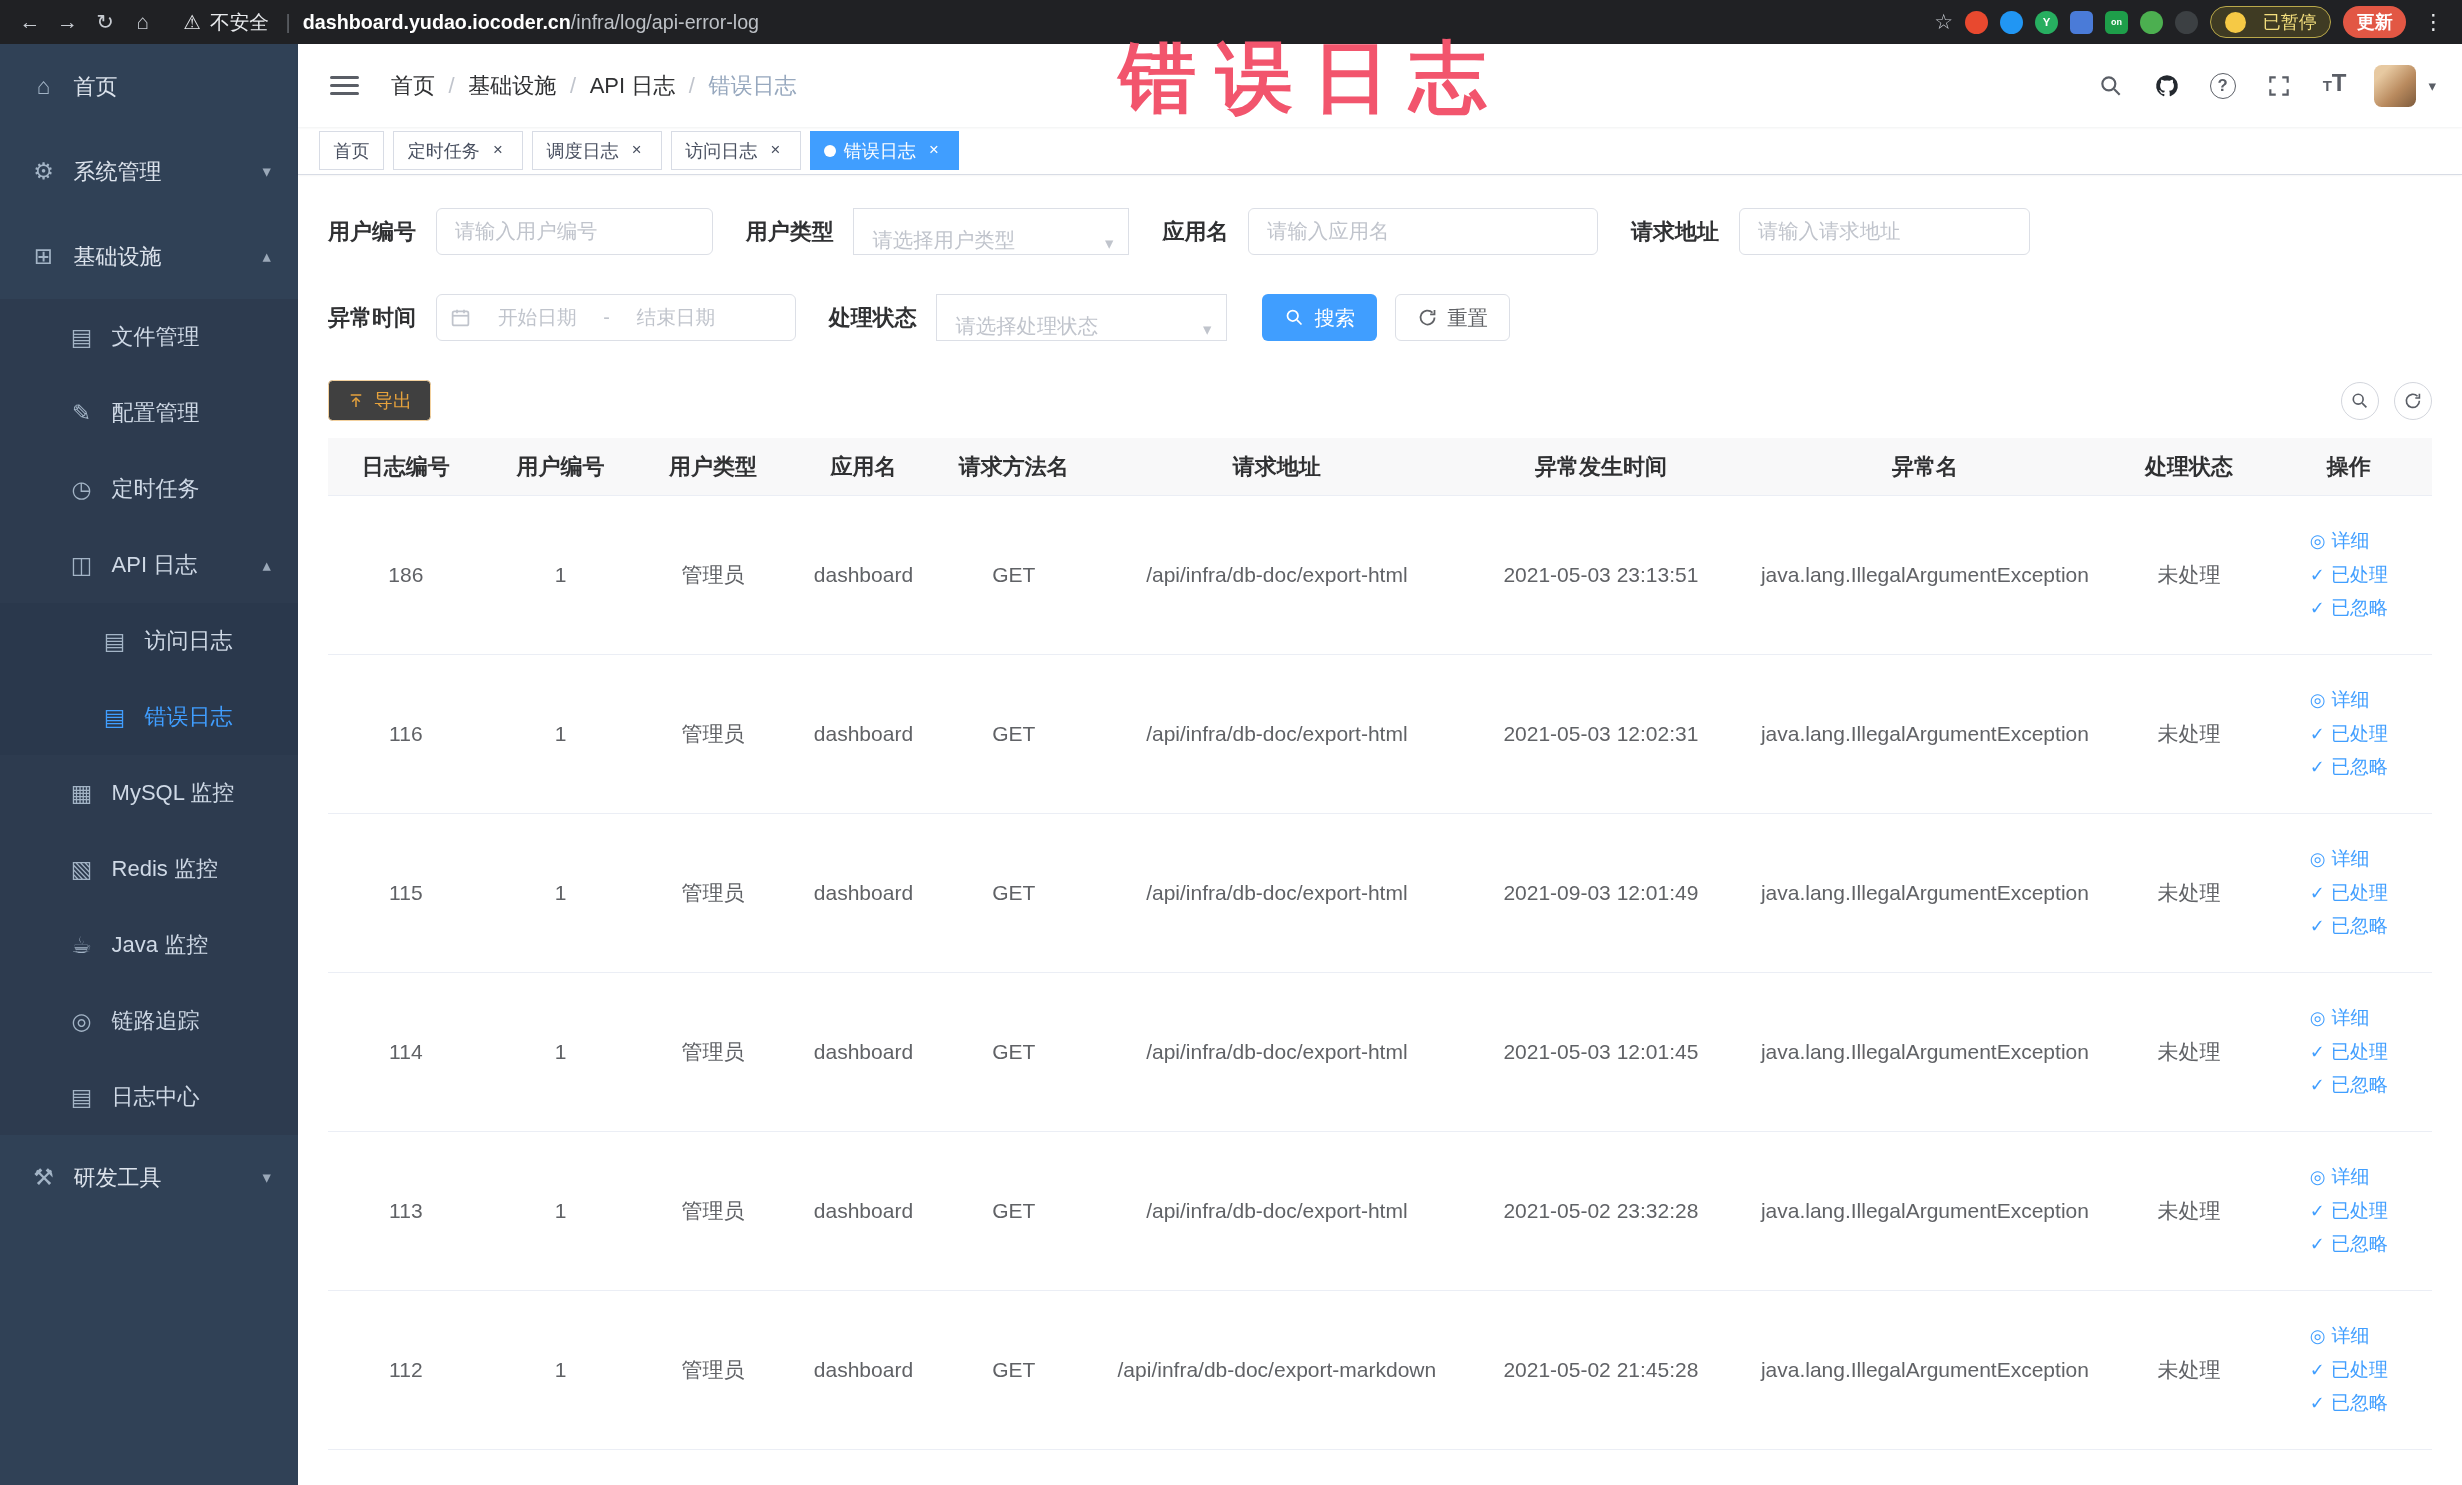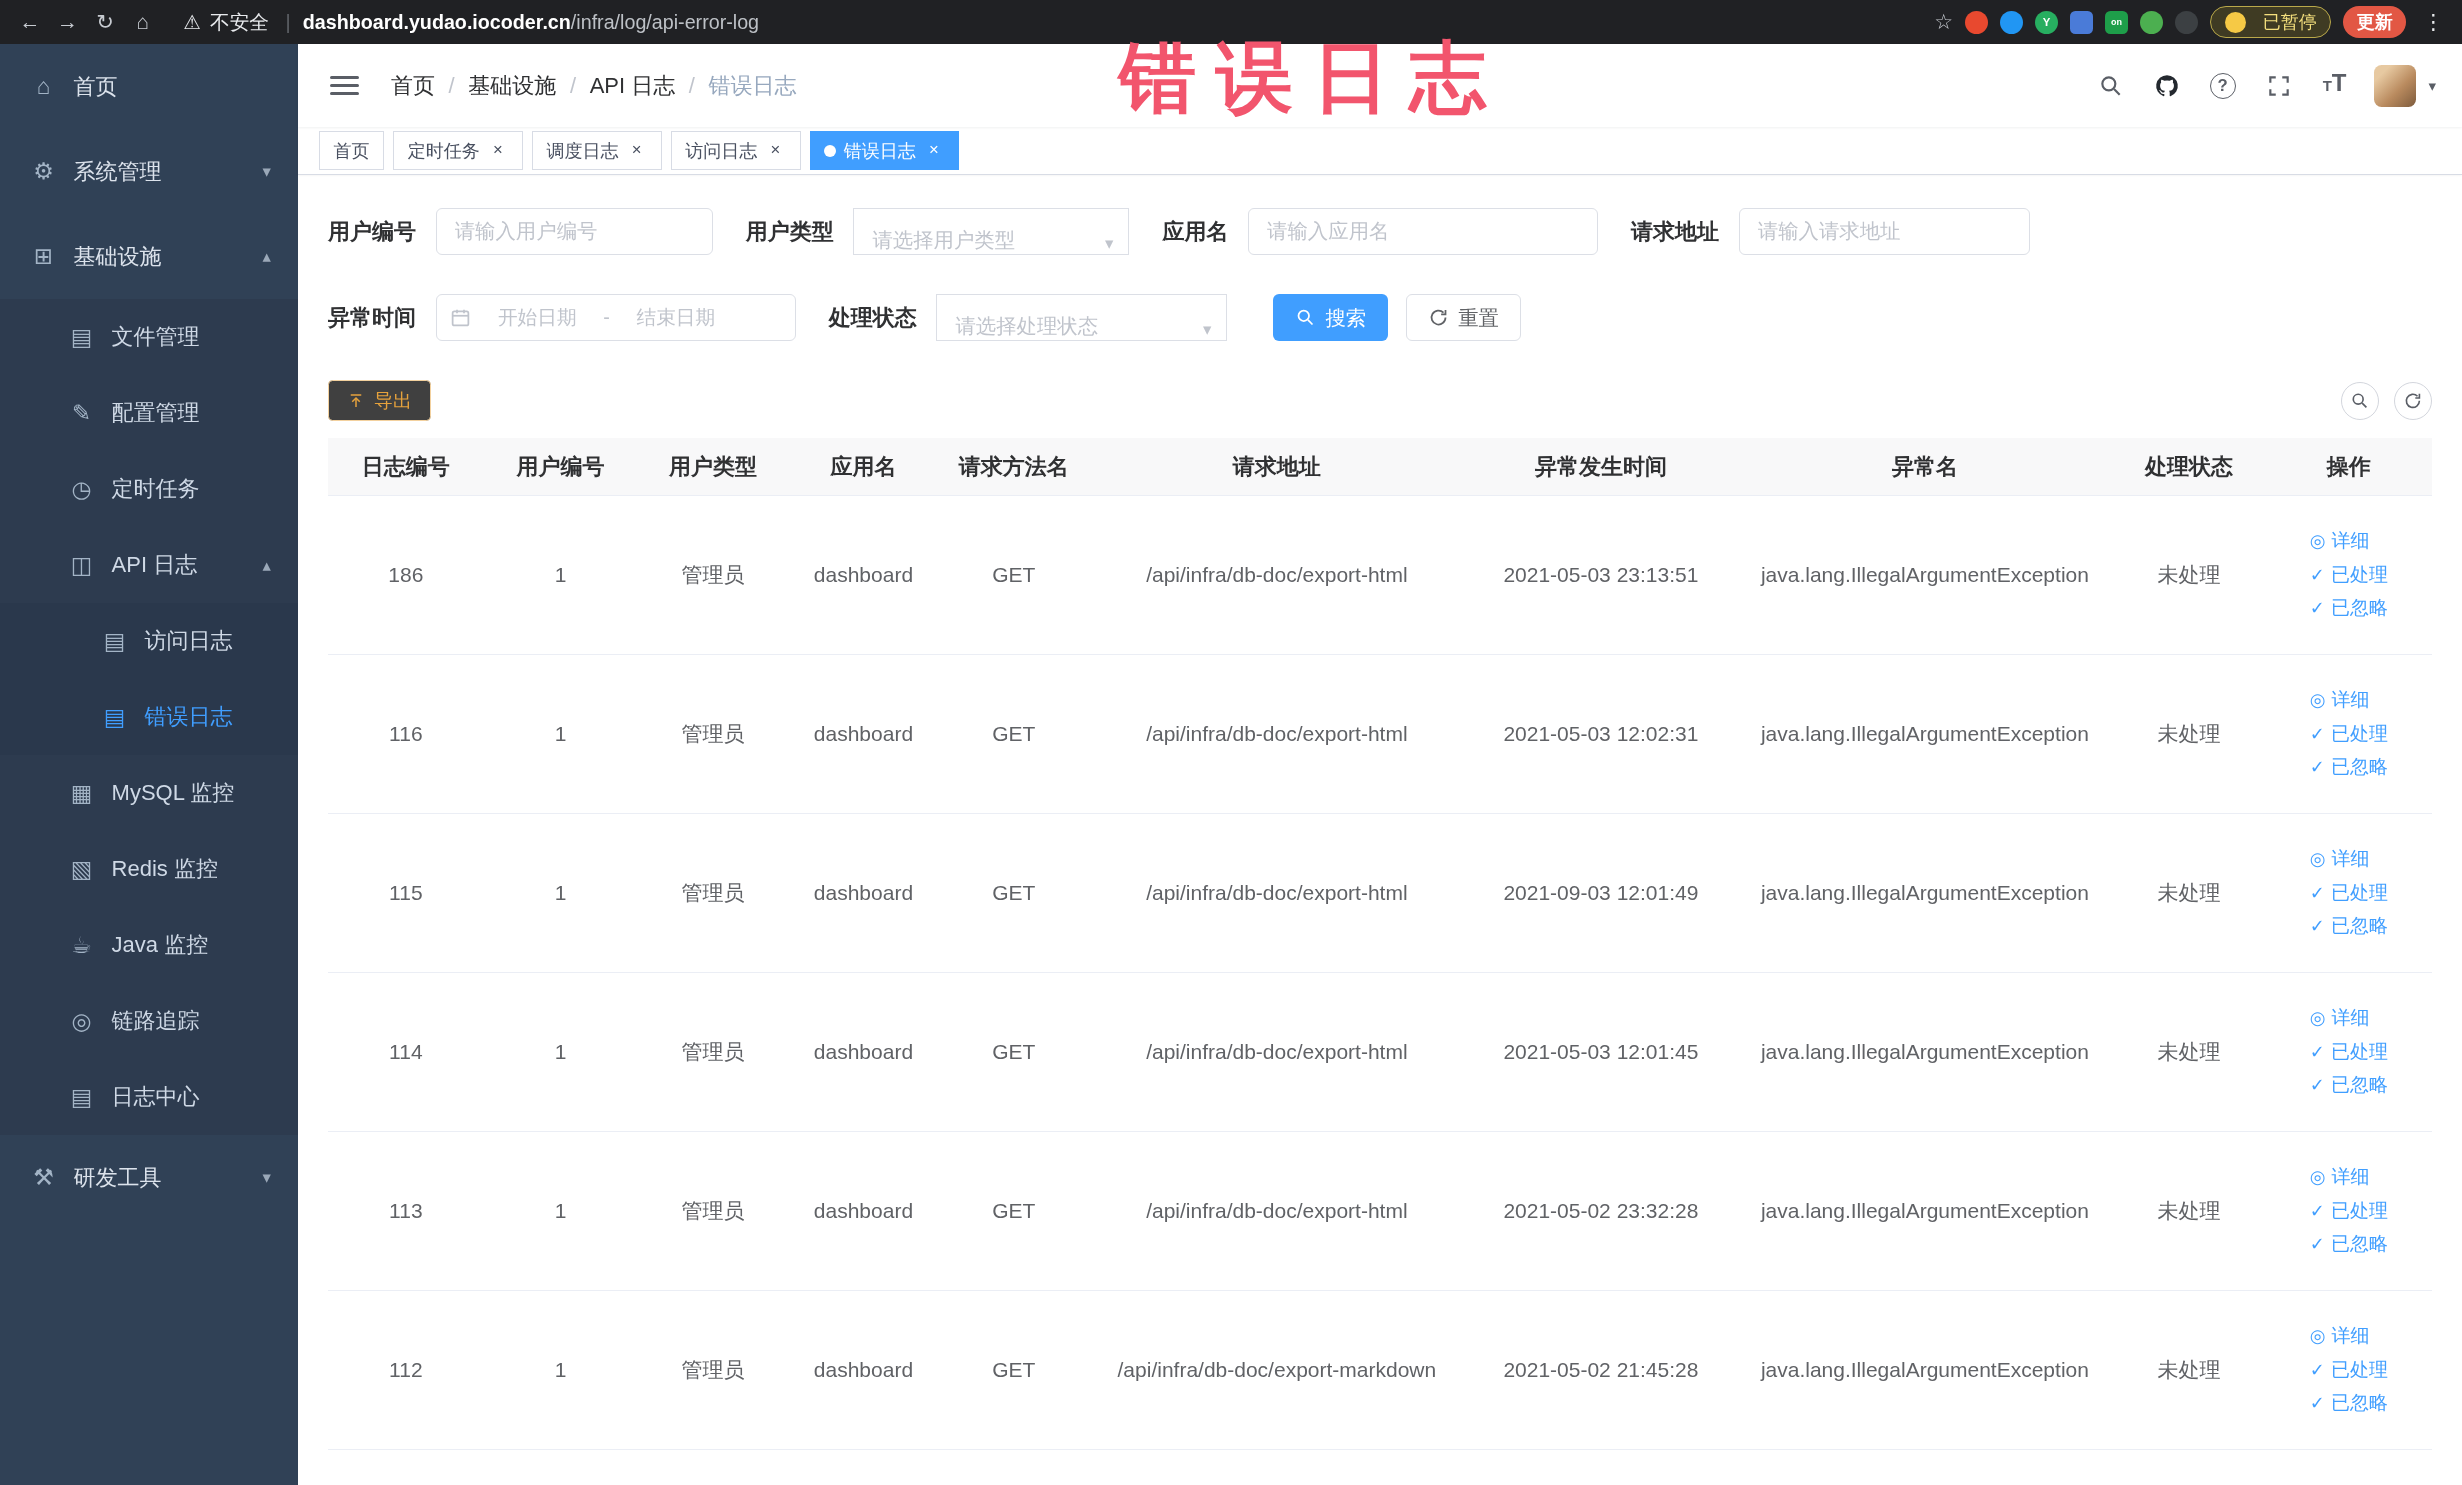--- a/index.html
+++ b/index.html
@@ -78,21 +78,21 @@
   .fselect .scaret{color:#c0c4cc;font-size:16.7px}
   .fdate{height:47px;border:0.8px solid #dcdfe6;border-radius:6px;display:flex;align-items:center;padding:0 13.6px;gap:9px;background:#fff}
   .fdate svg{width:21px;height:21px;color:#c0c4cc;flex:none}
   .fdate input{border:none;outline:none;font-size:19.7px;color:#606266;width:114px;text-align:center}
   .fdate input::placeholder{color:#c0c4cc}
   .fdate .dsep{color:#c0c4cc;font-size:19.7px}
   .w-userid{width:277px}.w-usertype{width:276px}.w-app{width:350px}.w-url{width:291px}.w-date{width:360px}.w-status{width:291px}
 
   .btn{height:47px;border-radius:6px;display:inline-flex;align-items:center;gap:9px;padding:0 21px;font-size:20.4px;cursor:pointer;border:0.8px solid transparent;white-space:nowrap}
   .btn svg{width:21px;height:21px}
-  .btn.primary{background:#409eff;color:#fff;margin-left:13px}
+  .btn.primary{background:#409eff;color:#fff;margin-left:2px}
   .btn.plain{background:#fff;border-color:#dcdfe6;color:#606266;margin-left:18px}
   .btn.export{height:41px;background:#404040;border-color:#f3d19e;color:#e6a23c;font-size:19px;padding:0 18px;border-radius:4.5px}
   .btn.export svg{width:18px;height:18px}
 
   .toolbar{display:flex;align-items:center;margin-top:38px}
   .toolbar-right{margin-left:auto;display:flex;align-items:center}
   .circle-btn{width:38px;height:38px;border-radius:50%;border:0.8px solid #d3d6dd;background:#fff;display:flex;align-items:center;justify-content:center;color:#5a5e66;margin-left:15px;cursor:pointer}
   .circle-btn svg{width:19.7px;height:19.7px}
 
   

